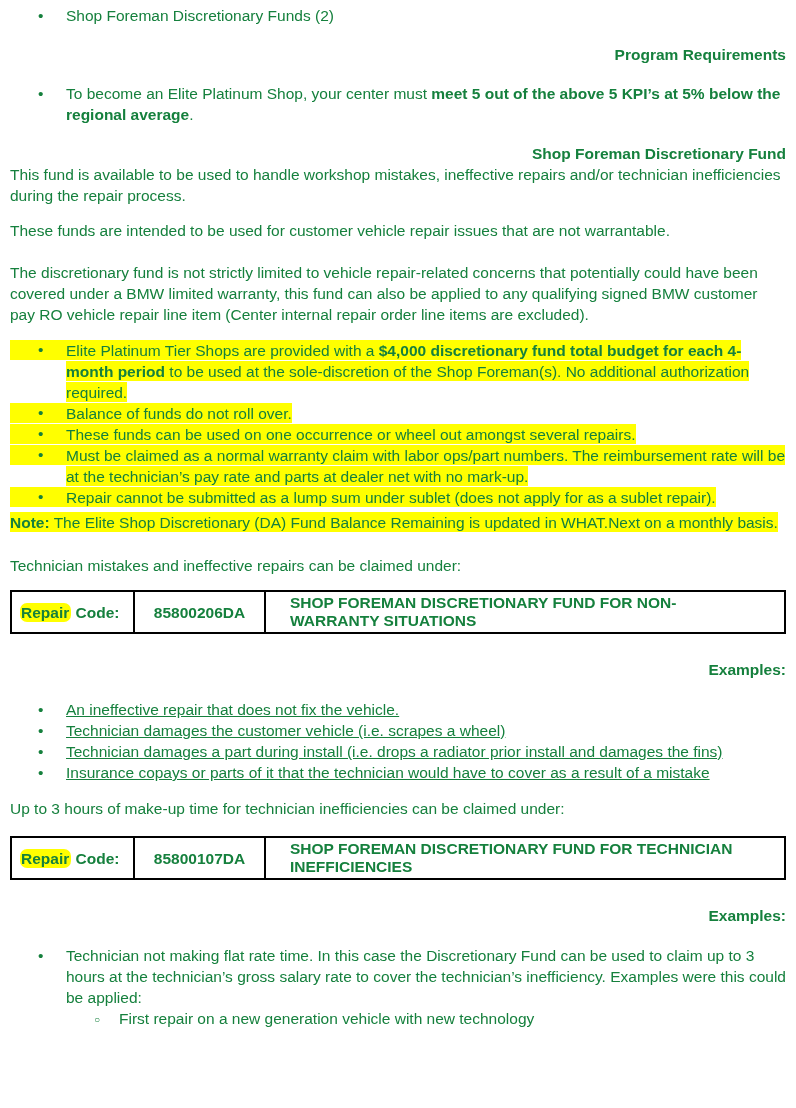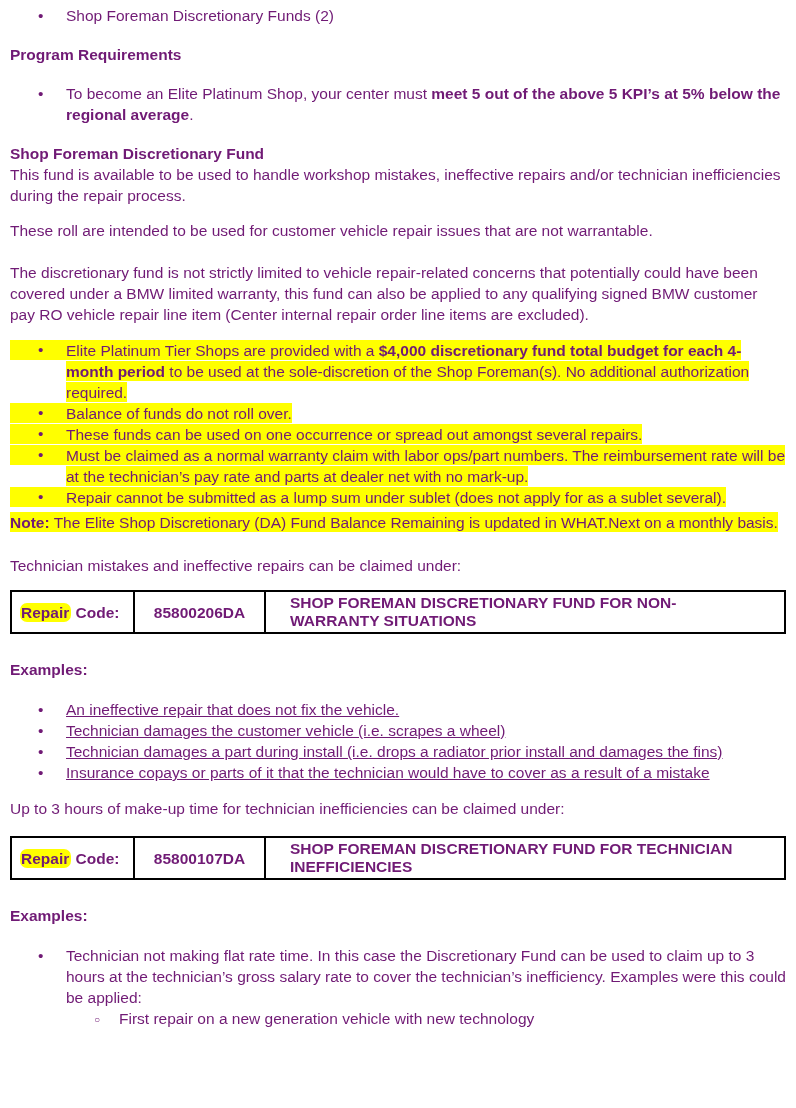--- a/index.html
+++ b/index.html
@@ -1,29 +1,29 @@
 <!DOCTYPE html>
 <html><head>
 <meta charset="utf-8">
 <style>
   * { margin:0; padding:0; box-sizing:border-box; }
   html,body { background:#ffffff; }
   .page {
     position:relative;
     width:796px; height:1108px;
     background:#ffffff;
-    color:#701a75;
+    color:#15803d;
     font-family:"Liberation Sans", sans-serif;
     font-size:15.5px;
     line-height:21px;
     padding:5px 10px 0 10px;
     overflow:hidden;
   }
   b, .b { font-weight:bold; }
-  .heading { font-size:15.5px; font-weight:bold; line-height:21px; }
+  .heading { font-size:15.5px; font-weight:bold; line-height:21px;text-align:right; }
 
   
   .li { padding-left:56px; text-indent:-56px; }
   .marker { display:inline-block; width:56px; text-indent:0; }
   .marker::before { content:"\2022"; padding-left:28px; }
 
   
   .li.sub { padding-left:109px; text-indent:-25px; }
   .li.sub .marker { width:25px; }
   .li.sub .marker::before { content:"\25CB"; font-size:10px; padding-left:0; position:relative; top:-1px; }
@@ -75,38 +75,38 @@
 
   <div class="heading mb18">Program Requirements</div>
 
   <div class="li mb18">
     <span class="marker"></span><span>To become an Elite Platinum Shop, your center must </span><b>meet 5 out of the above 5 KPI’s at 5% below the regional average</b><span>.</span>
   </div>
 
   <div class="heading mb10">Shop Foreman Discretionary Fund</div>
 
   <p class="mb14">This fund is available to be used to handle workshop mistakes, ineffective repairs and/or technician inefficiencies during the repair process.</p>
-  <p class="mb21">These roll are intended to be used for customer vehicle repair issues that are not warrantable.</p>
+  <p class="mb21">These funds are intended to be used for customer vehicle repair issues that are not warrantable.</p>
   <p class="mb14">The discretionary fund is not strictly limited to vehicle repair-related concerns that potentially could have been covered under a BMW limited warranty, this fund can also be applied to any qualifying signed BMW customer pay RO vehicle repair line item (Center internal repair order line items are excluded).</p>
 
   <div class="mb11">
     <div class="li">
       <span class="hl"><span class="marker"></span><span>Elite Platinum Tier Shops are provided with a </span><b>$4,000 discretionary fund total budget for each 4-month period</b><span> to be used at the sole-discretion of the Shop Foreman(s). No additional authorization required.</span></span>
     </div>
     <div class="li">
       <span class="hl"><span class="marker"></span><span>Balance of funds do not roll over.</span></span>
     </div>
     <div class="li">
-      <span class="hl"><span class="marker"></span><span>These funds can be used on one occurrence or spread out amongst several repairs.</span></span>
+      <span class="hl"><span class="marker"></span><span>These funds can be used on one occurrence or wheel out amongst several repairs.</span></span>
     </div>
     <div class="li">
       <span class="hl"><span class="marker"></span><span>Must be claimed as a normal warranty claim with labor ops/part numbers. The reimbursement rate will be at the technician’s pay rate and parts at dealer net with no mark-up.</span></span>
     </div>
     <div class="li">
-      <span class="hl"><span class="marker"></span><span>Repair cannot be submitted as a lump sum under sublet (does not apply for as a sublet several).</span></span>
+      <span class="hl"><span class="marker"></span><span>Repair cannot be submitted as a lump sum under sublet (does not apply for as a sublet repair).</span></span>
     </div>
   </div>
 
   <p class="mb23">
     <span class="hl"><b>Note:</b><span> The Elite Shop Discretionary (DA) Fund Balance Remaining is updated in WHAT.Next on a monthly basis.</span></span>
   </p>
 
   <p class="mb14">Technician mistakes and ineffective repairs can be claimed under:</p>
 
   <table class="codes mb25">

